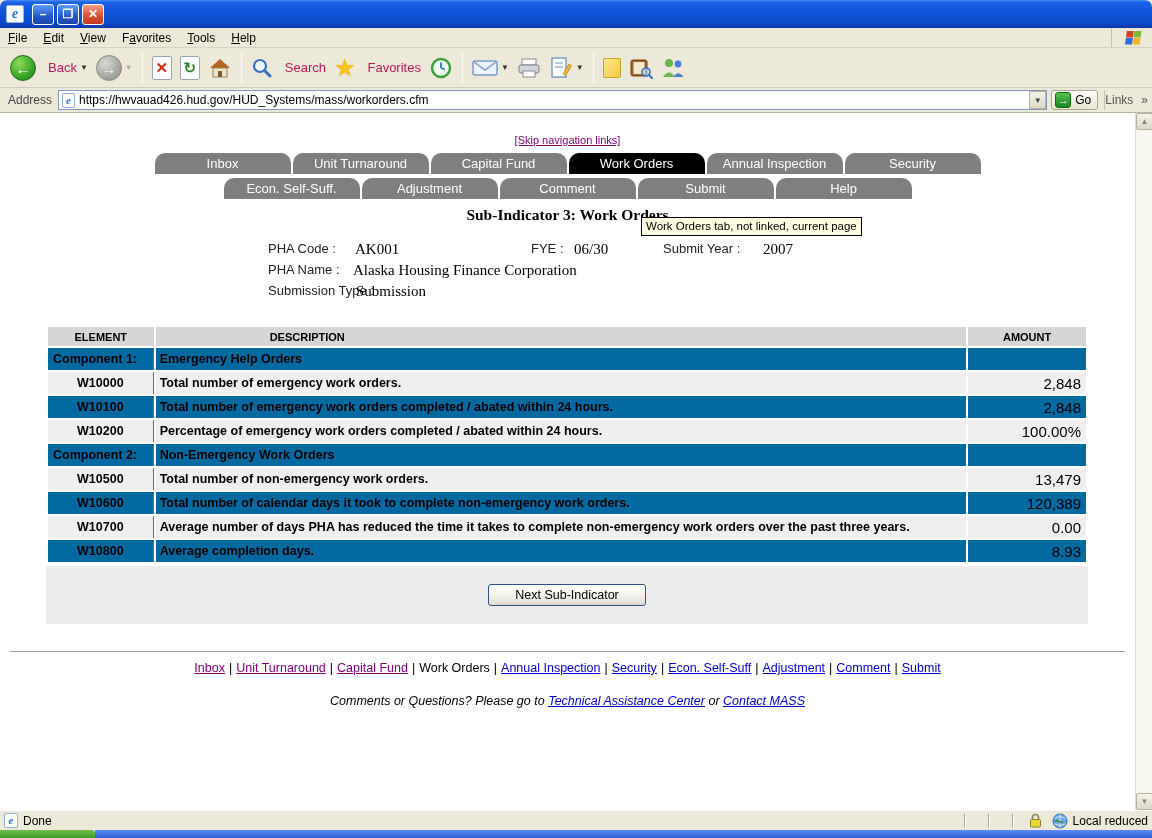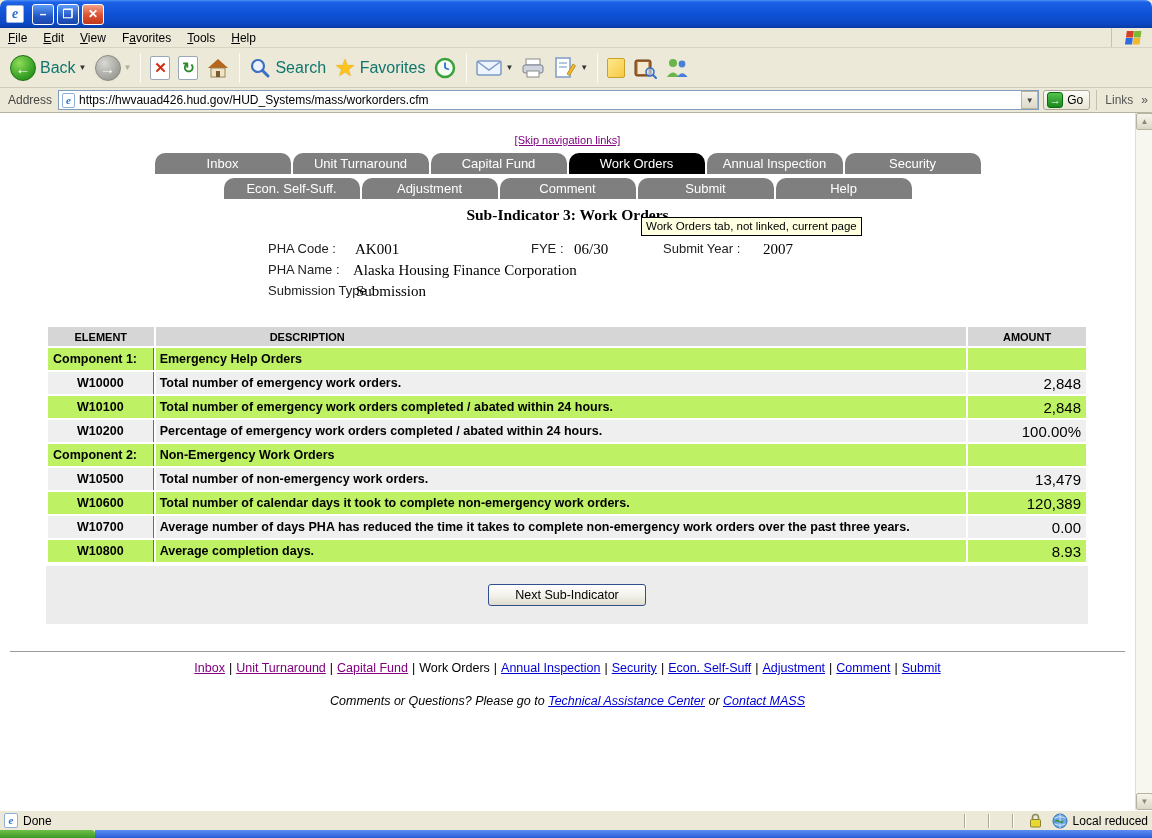--- a/index.html
+++ b/index.html
@@ -20,21 +20,21 @@
 
   
   .menubar { height: 20px; display: flex; align-items: center; background: #ece9d8; border-bottom: 1px solid #d8d4c4; }
   .menu-item { font-size: 12px; color: #000; padding: 2px 8px; }
   .menu-item u { text-decoration: underline; }
   .menubar-right { margin-left: auto; display: flex; align-items: center; height: 100%; border-left: 1px solid #c6c2b2; padding: 0 10px 0 12px; }
 
   
   .toolbar { height: 40px; display: flex; align-items: center; padding-left: 6px; background: #ece9d8; border-bottom: 1px solid #d0ccbc; }
   .tbtn { display: flex; align-items: center; padding: 2px 4px; border-radius: 3px; }
-  .tbtn .lbl { font-size: 16px; margin-left: 4px; color: #0f766e; }
+  .tbtn .lbl { font-size: 13px; margin-left: 12px; color: #be185d; }
   .caret { font-size: 8px; color: #333; margin-left: 3px; }
   .caret.dis { color: #b0ac9c; }
   .circ { width: 26px; height: 26px; border-radius: 50%; color: #fff; font-size: 15px; font-weight: bold; text-align: center; line-height: 25px; }
   .circ.green { background: radial-gradient(circle at 35% 30%, #8fdc57, #3aa428 60%, #1d7e12); border: 1px solid #1d6e10; }
   .circ.gray { background: radial-gradient(circle at 35% 30%, #d8d8d4, #a8a8a2 60%, #8c8c86); border: 1px solid #8a8a84; }
   .tsep { width: 1px; height: 30px; background: #c7c3b3; border-right: 1px solid #fbfaf4; margin: 0 5px; }
   .doc-ic { width: 20px; height: 24px; background: #fff; border: 1px solid #9aa7b8; border-radius: 2px; text-align: center; position: relative; }
   .doc-ic .glyph { font-size: 15px; font-weight: bold; line-height: 22px; }
   .glyph.red { color: #d42a10; }
   .glyph.greenc { color: #2d8a2d; }
@@ -45,21 +45,21 @@
   .addressbar { height: 25px; display: flex; align-items: center; background: #ece9d8; padding: 0 4px 0 8px; border-bottom: 1px solid #b8b4a4; }
   .addr-label { font-size: 12px; color: #444; margin-right: 6px; }
   .addr-input { flex: 1; height: 20px; background: #fff; border: 1px solid #7f9db9; display: flex; align-items: center; padding-left: 3px; }
   .addr-input .page-ic { width: 13px; height: 15px; background: #fff; border: 1px solid #8fb0d8; border-radius: 2px;
     color: #2a6fd6; font: italic bold 11px/13px "Liberation Serif", serif; text-align: center; margin-right: 4px; }
   .addr-url { font-size: 12px; color: #000; flex: 1; }
   .addr-drop { width: 17px; height: 18px; background: linear-gradient(180deg,#f4f2e8,#ddd9c8); border: 1px solid #b9b5a0; text-align: center; font-size: 8px; line-height: 17px; color: #444; }
   .go-btn { display: flex; align-items: center; margin-left: 4px; padding: 1px 6px 1px 3px; border: 1px solid #aaa796; border-radius: 3px; background: linear-gradient(180deg,#fdfdf8,#e8e5d4); }
   .go-sq { width: 16px; height: 16px; border-radius: 3px; background: linear-gradient(180deg,#56c24e,#18881c); color: #fff; font-size: 11px; font-weight: bold; text-align: center; line-height: 15px; margin-right: 4px; border: 1px solid #0e6a12; }
   .go-lbl { font-size: 12px; color: #000; }
-  .links-zone { display: flex; align-items: center; margin-left: 6px; border-left: 1px solid #c6c2b2; padding-left: 8px; height: 20px; }
+  .links-zone { display: flex; align-items: center; margin-left: 6px; border-left: 1px solid #c6c2b2; height: 20px; }
   .links-lbl { font-size: 12px; color: #555; }
   .links-chev { font-size: 12px; color: #555; margin-left: 8px; }
 
   
   .viewport { position: relative; height: 697px; background: #fff; }
   .page { position: relative; width: 1135px; height: 697px; overflow: hidden; }
 
   .page-title { margin-top: 16px; text-align: center; font-family: "Liberation Serif", serif; font-size: 18px; font-weight: bold; color: #000; }
   .skip-wrap { margin-top: 17px; text-align: center; }
   .skip-link { font-size: 11px; color: #800080; text-decoration: underline; }
@@ -78,21 +78,21 @@
   .info-label { position: absolute; font-size: 13px; color: #222; white-space: nowrap; }
   .info-value { position: absolute; font-family: "Liberation Serif", serif; font-size: 15px; color: #000; white-space: nowrap; }
 
   .table-wrap { margin: 21px 0 0 46px; width: 1042px; background: #fff; }
   table.data-table { border-collapse: separate; border-spacing: 2px; width: 1042px; table-layout: fixed; }
   table.data-table th { background: #d6d6d6; height: 19px; font-size: 11px; font-weight: bold; color: #000; }
   th.h-element { width: 104px; text-align: center; }
   th.h-desc { width: 798px; text-align: left; padding-left: 114px; }
   th.h-amount { width: 116px; text-align: center; }
   td { height: 22px; overflow: hidden; white-space: nowrap; }
-  tr.r-even td { background: #bef264; }
+  tr.r-even td { background: #0369a1; }
   tr.r-odd td { background: #efefef; }
   td.c-el { font-weight: bold; font-size: 12.5px; text-align: center; border-right: 1px solid #6b6b6b; }
   td.c-el.comp { text-align: left; padding-left: 5px; }
   td.c-desc { font-weight: bold; font-size: 12.5px; padding-left: 4px; }
   td.c-amt { font-size: 15px; text-align: right; padding-right: 5px; }
 
   .table-footer { margin-top: 2px; height: 58px; background: #ececec; display: flex; align-items: center; justify-content: center; }
   .next-btn { width: 158px; height: 22px; border: 1px solid #2f4f8f; border-radius: 3px; font-size: 12.5px; color: #000;
     background: linear-gradient(180deg,#ffffff,#f2f1ea 55%,#dfdccd); }
 

